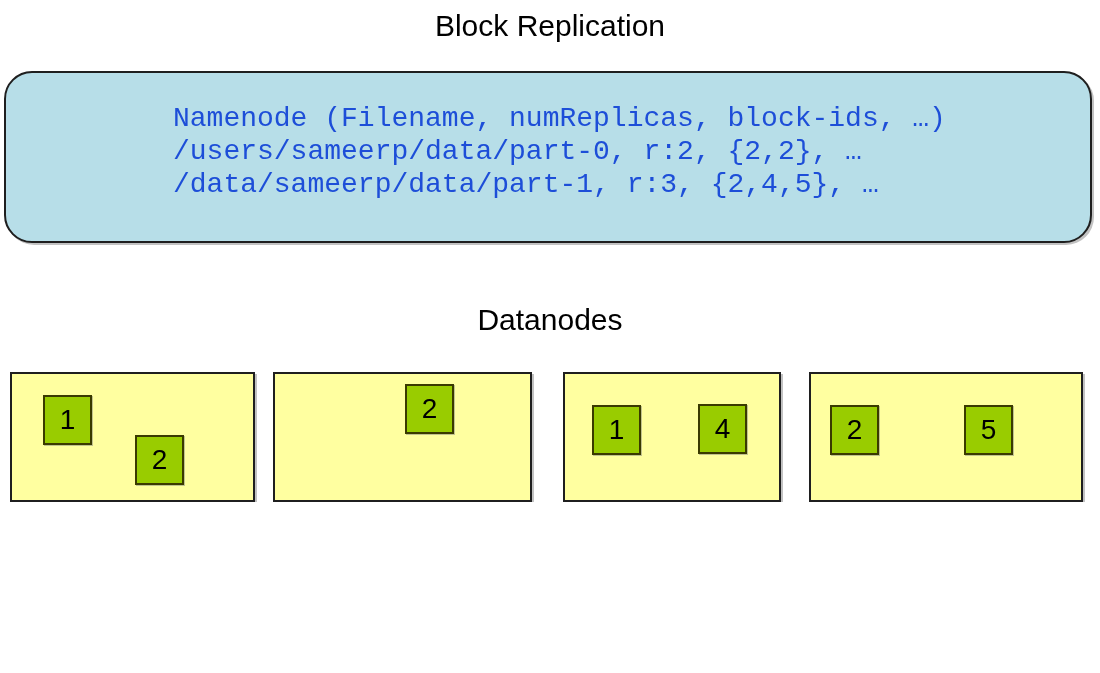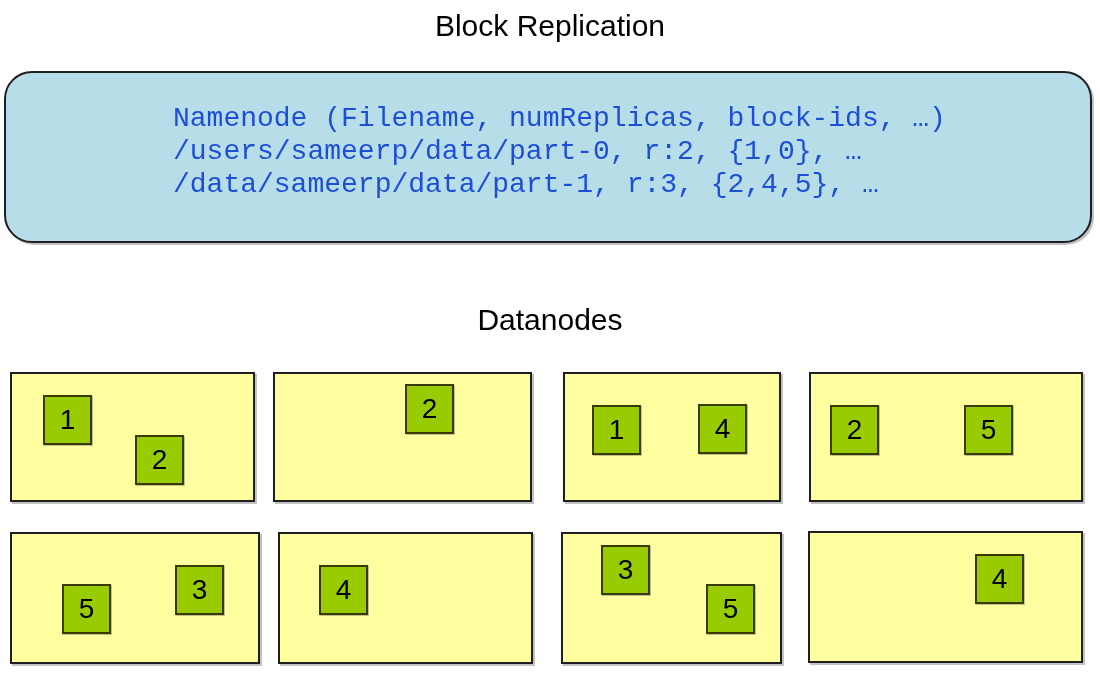--- a/index.html
+++ b/index.html
@@ -4,21 +4,21 @@
 <style>
   html, body {
     margin: 0;
     padding: 0;
     background: #ffffff;
     font-family: "Liberation Sans", sans-serif;
   }
   #page {
     position: relative;
     width: 1100px;
-    height: 673px;
+    height: 502px;
     background: #ffffff;
     overflow: hidden;
   }
   .title {
     position: absolute;
     left: 0;
     width: 1100px;
     text-align: center;
     font-size: 30px;
     line-height: 34px;
@@ -76,21 +76,21 @@
 </head>
 <body>
 
 <div id="page">
 
   <div id="title-main" class="title">Block Replication</div>
 
   <div id="namenode-box">
     <div id="namenode-text">
       <div>Namenode (Filename, numReplicas, block-ids, …)</div>
-      <div>/users/sameerp/data/part-0, r:2, {1,0}, …</div>
+      <div>/users/sameerp/data/part-0, r:2, {2,2}, …</div>
       <div>/data/sameerp/data/part-1, r:3, {2,4,5}, …</div>
     </div>
   </div>
 
   <div id="title-datanodes" class="title">Datanodes</div>
 
   <div id="datanodes-layer">
       <div class="datanode" style="left: 10px; top: 372px; width: 245px; height: 130px;">
         <div class="block" style="left: 31px; top: 21px;">1</div>
         <div class="block" style="left: 123px; top: 61px;">2</div>

